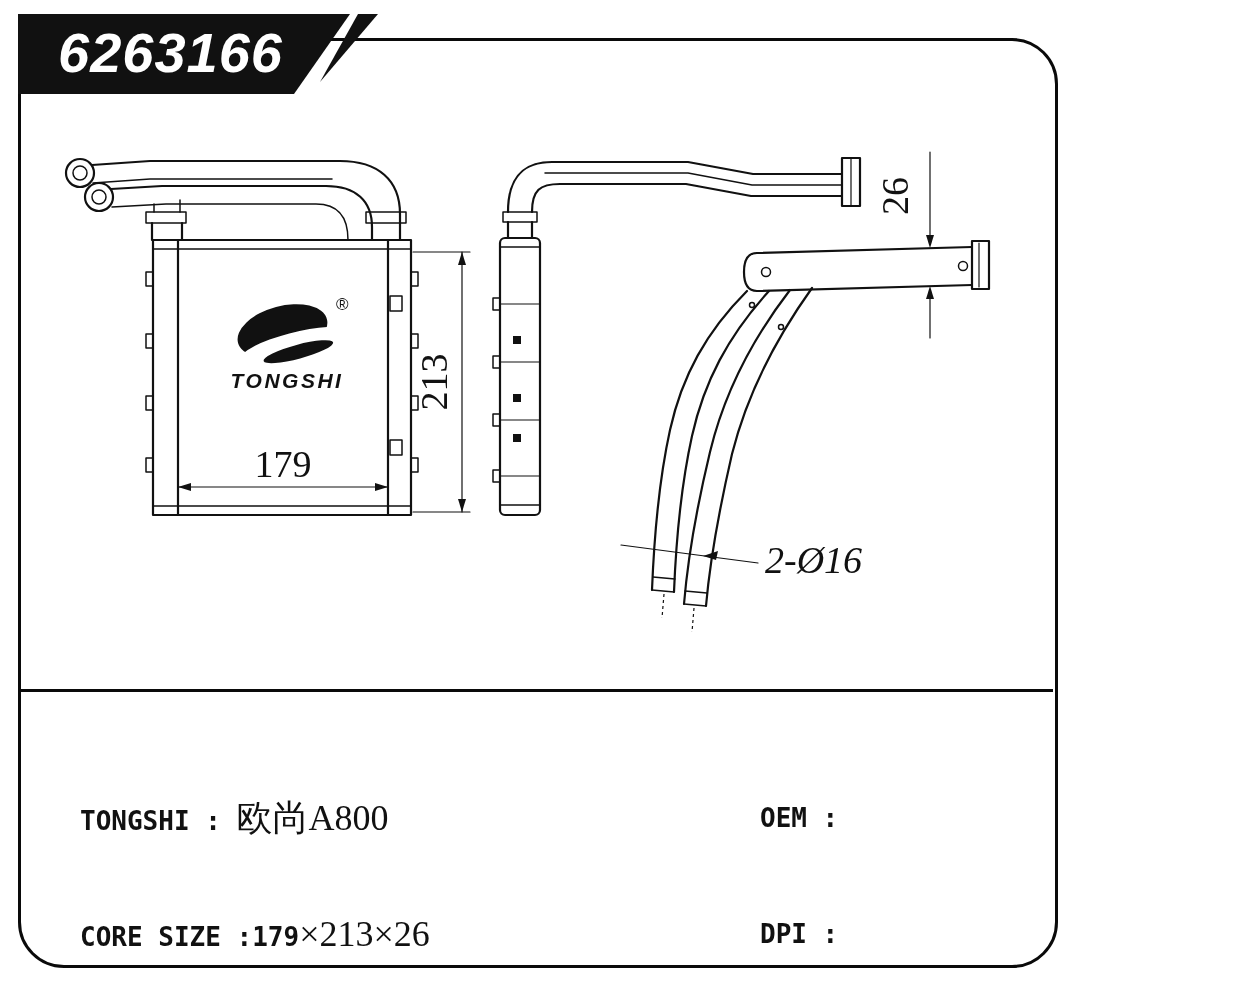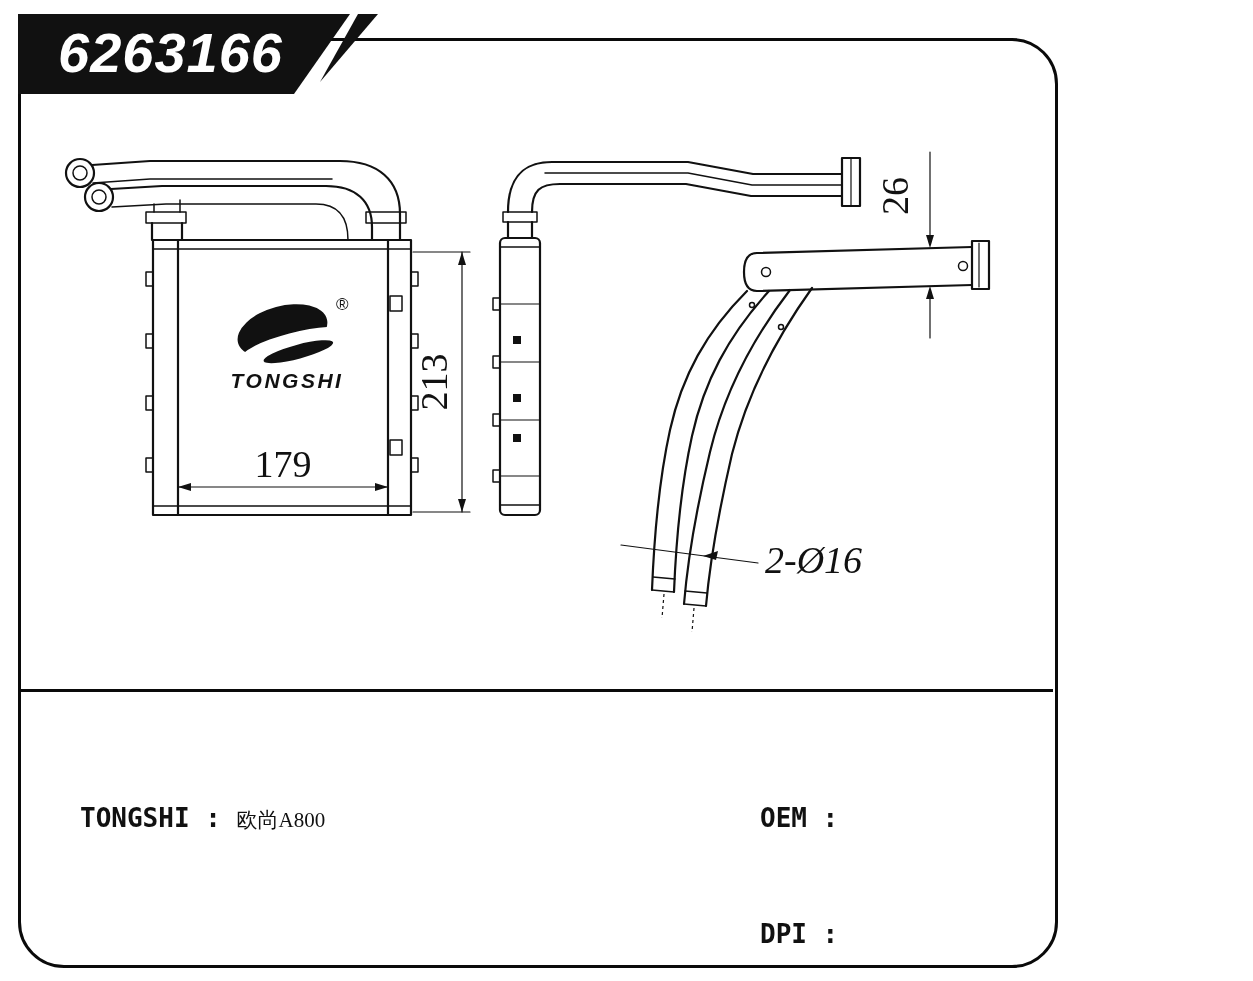--- a/index.html
+++ b/index.html
@@ -29,21 +29,21 @@
   .badge-text{font-family:"Liberation Sans","DejaVu Sans",sans-serif;font-weight:bold;
               font-style:italic;font-size:56px;letter-spacing:1px;fill:#ffffff;}
 
   
   .specs-col{position:absolute;top:722px;font-size:26px;font-weight:bold;
              white-space:pre;line-height:38.5px;}
   .specs-left{left:80px;}
   .specs-right{left:760px;}
   .spec-row{height:38.5px;}
   .val-serif{font-family:"Liberation Serif","DejaVu Serif",serif;font-weight:normal;
-             font-size:21px;}
+             font-size:36px;}
 </style>
 </head>
 <body>
 
 <div class="page">
 
   <div class="frame"></div>
 
   <div class="divider"></div>
 
@@ -185,20 +185,21 @@
   </svg>
 
   <svg class="badge-svg" viewBox="0 0 390 100">
     <polygon class="blk" points="18,14 350,14 294,94 18,94"></polygon>
     <polygon class="blk" points="358,14 378,14 320,82"></polygon>
     <text class="badge-text" x="58" y="72">6263166</text>
   </svg>
 
   <div class="specs-col specs-left">
     <div class="spec-row"><span>TONGSHI</span><span> : </span><span></span><span class="val-serif">欧尚A800</span></div>
+    <div class="spec-row"><span>CORE SIZE</span><span> :</span><span>179</span><span class="val-serif">×213×26</span></div>
     
     
   </div>
 
   <div class="specs-col specs-right">
     <div class="spec-row"><span>OEM</span><span> :</span></div>
     <div class="spec-row"><span>DPI</span><span> :</span></div>
     
     
   </div>

